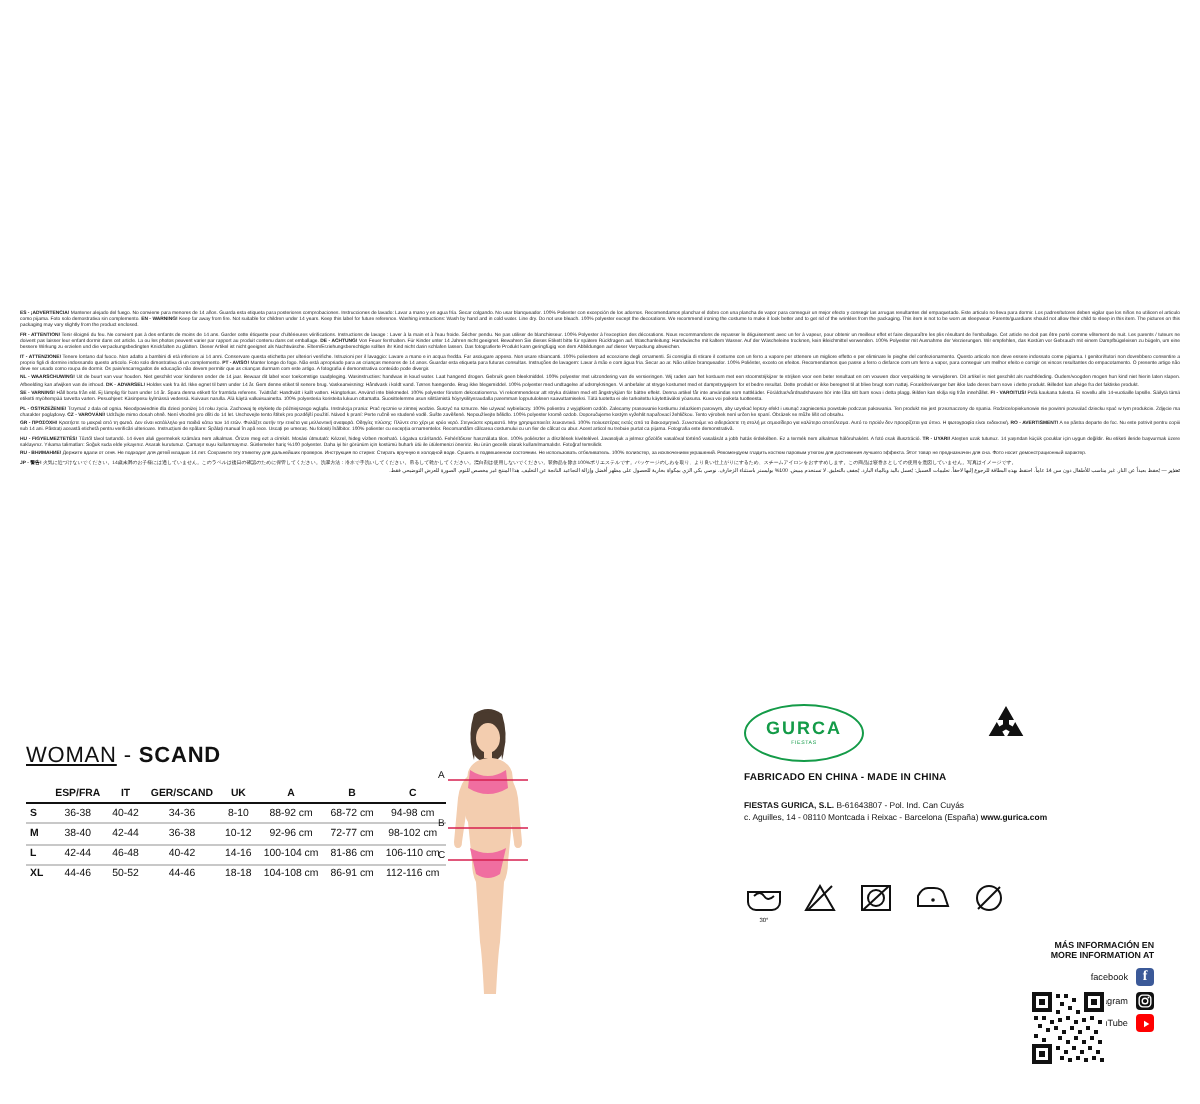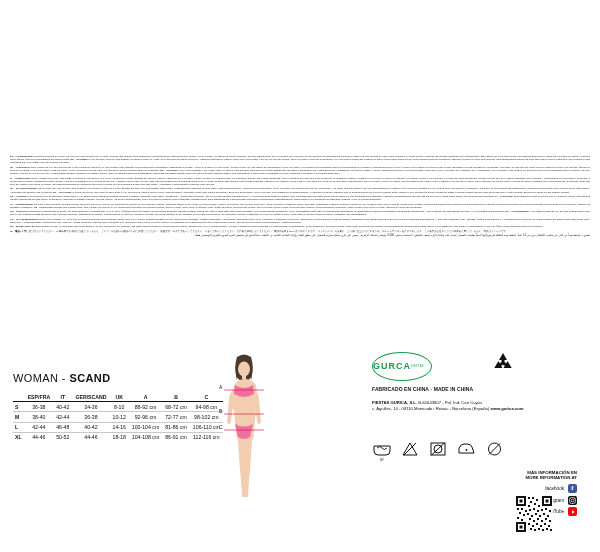--- a/index.html
+++ b/index.html
@@ -14,21 +14,21 @@
   }
   .warn p{margin:0 0 1.1px 0;}
   .warn b{font-weight:bold;}
   .warn .ar{direction:rtl;text-align:right;font-size:2.6px;}
 
   
   .bottom{position:absolute;left:0;top:330px;width:600px;height:222px;}
 
   
   .brandline{position:absolute;left:13px;top:42px;font-size:11px;letter-spacing:.4px;color:#111;}
-  .brandline .b1{font-weight:normal;}
+  .brandline .b1{font-weight:normal;text-decoration:underline;}
   .brandline .sep{font-weight:normal;}
   .brandline .b2{font-weight:bold;}
 
   table.sizes{position:absolute;left:13px;top:62px;border-collapse:collapse;font-size:5.2px;}
   table.sizes th,table.sizes td{
     padding:1.6px 3px;text-align:center;white-space:nowrap;font-weight:normal;color:#111;
   }
   table.sizes thead th{font-weight:bold;border-bottom:.6px solid #111;font-size:5.2px;}
   table.sizes tbody td:first-child{font-weight:bold;text-align:left;padding-left:2px;}
   table.sizes tbody tr td{border-bottom:.35px solid #c8c8c8;}
@@ -40,21 +40,22 @@
 
   
   .made{position:absolute;left:372px;top:56px;font-size:5px;font-weight:bold;color:#111;letter-spacing:.1px;}
   .addr{position:absolute;left:372px;top:70px;font-size:4.2px;line-height:1.5;color:#111;width:190px;}
   .addr .bold{font-weight:bold;}
 
   
   .logo{position:absolute;left:372px;top:22px;width:58px;height:30px;}
   .logo .oval{
     width:58px;height:27px;border:1.6px solid #149b48;border-radius:50%;
-    display:flex;align-items:center;background:#fff;
+    display:flex;align-items:center;justify-content:center;background:#fff;
+    flex-direction:column;
   }
   .logo .word{font-size:9px;font-weight:bold;color:#149b48;letter-spacing:1px;line-height:1;}
   .logo .sub{font-size:2.6px;color:#149b48;letter-spacing:.3px;margin-top:.5px;}
 
   
   .recycle{position:absolute;left:490px;top:20px;width:26px;height:26px;}
 
   
   .care{position:absolute;left:372px;top:110px;display:flex;gap:8px;align-items:flex-end;}
   .care .ci{width:20px;height:22px;display:flex;flex-direction:column;align-items:center;}

